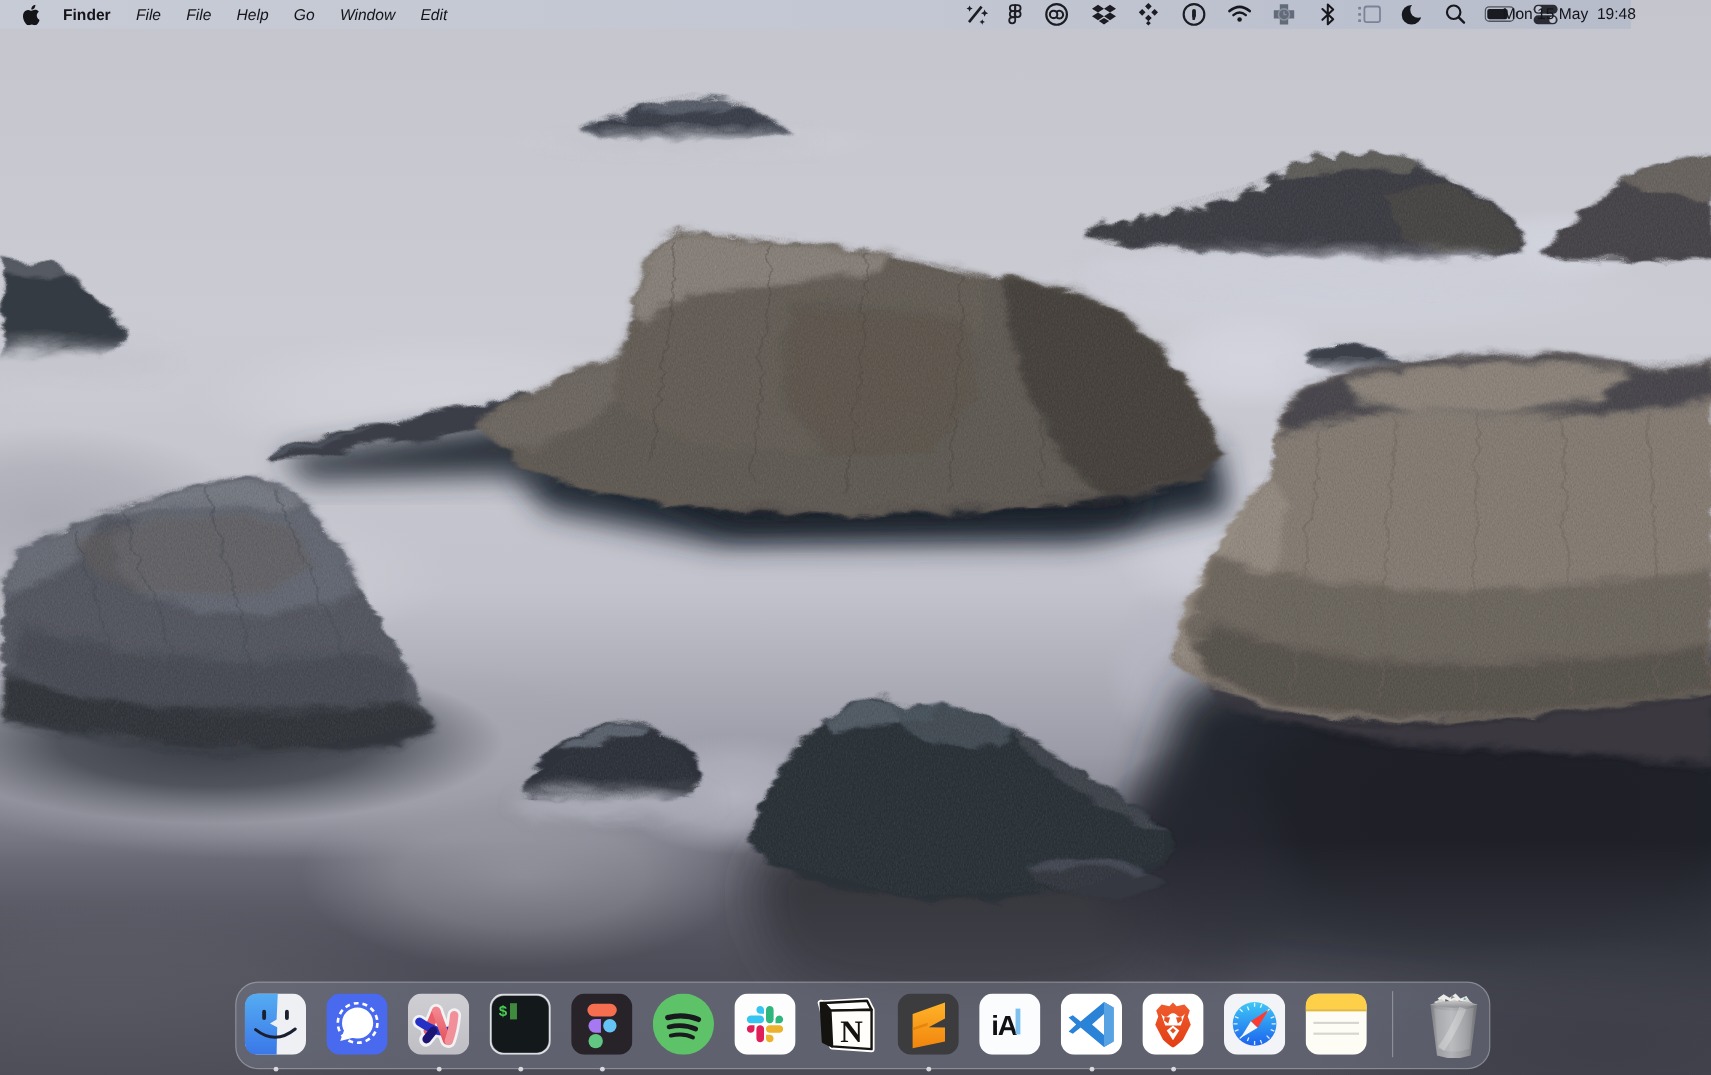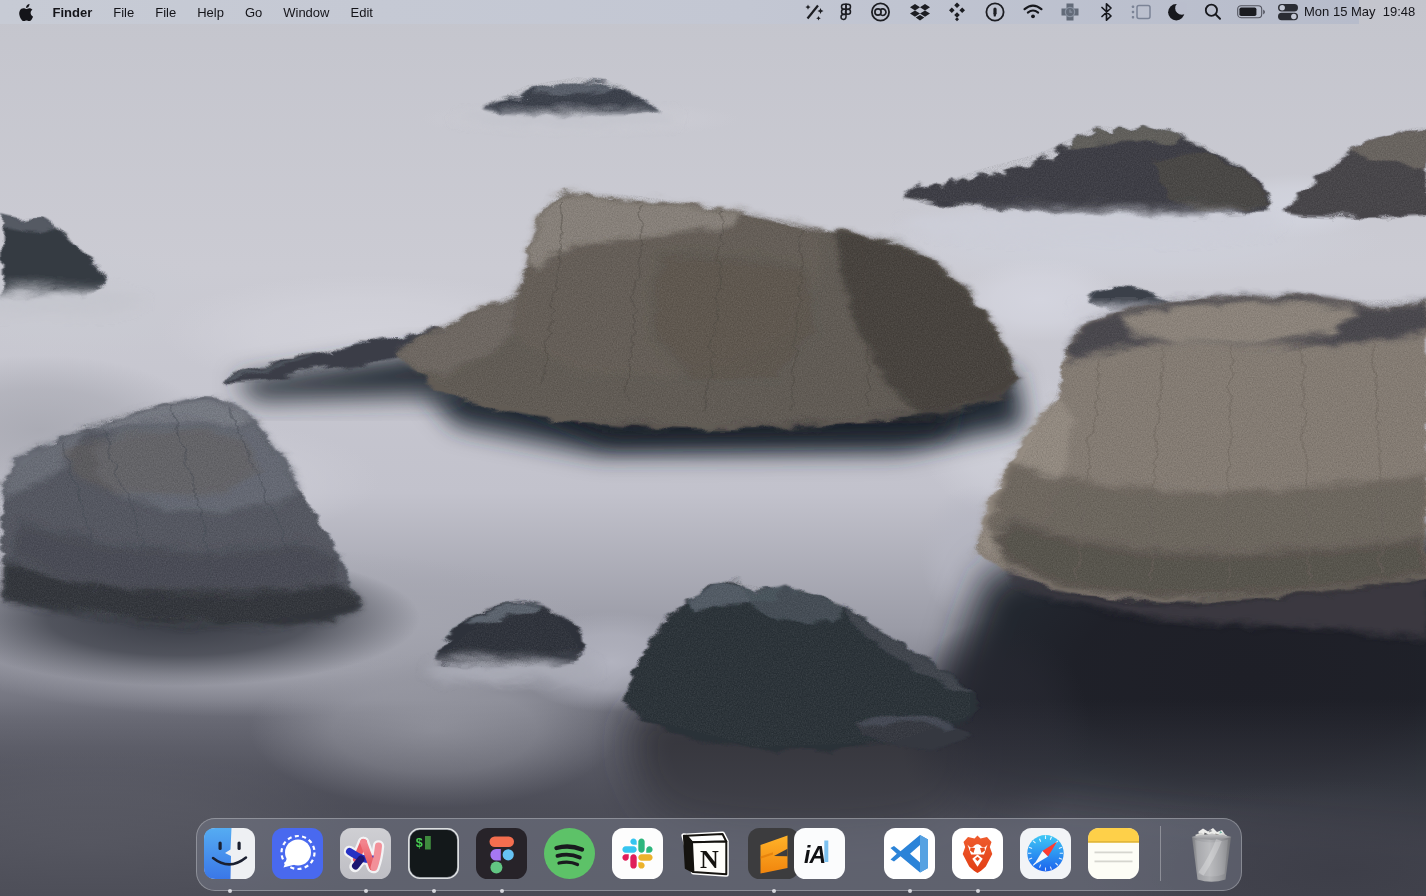--- a/index.html
+++ b/index.html
@@ -4,21 +4,21 @@
 <style>
   html,body{margin:0;padding:0;width:1426px;height:896px;overflow:hidden;
     font-family:"Liberation Sans",sans-serif;}
   #stage{position:relative;width:1426px;height:896px;overflow:hidden;background:#c6c6ce;}
   #wall{position:absolute;left:0;top:0;}
   
   #menubar{position:absolute;left:0;top:0;width:1359px;height:24px;
     background:linear-gradient(90deg,#c7cbd5 0%,#c3c7d3 55%,#b7bccb 100%);display:flex;align-items:center;
     color:#141419;font-size:13px;z-index:30;}
   #menubar .left{display:flex;align-items:center;}
-  #menubar .mi{margin:0;padding:0 10.5px;}
+  #menubar .mi{margin:0;padding:0 10.5px;font-style:italic;}
   #menubar .apple{padding:0 9px 0 18px;display:flex;align-items:center;}
   #menubar .finder{font-weight:bold;padding:0 10.5px;}
   #menubar .right{margin-left:auto;display:flex;align-items:center;height:24px;}
   #menubar .si{display:flex;align-items:center;justify-content:center;margin:0 9px;}
   #menubar .clock{font-size:13px;margin:0 12px 0 6px;white-space:nowrap;}
   
   #dock{position:absolute;left:196px;top:818px;width:1046px;height:73px;
     background:rgba(122,126,142,0.45);border:1px solid rgba(255,255,255,0.28);
     border-radius:19px;z-index:20;box-sizing:border-box;
     display:flex;align-items:center;padding-left:8px;}
@@ -455,21 +455,21 @@
     <span class="si" style="position:absolute;left:1268px;top:2px;">
           <svg width="22" height="20" viewBox="0 0 22 20">
       <g fill="#2a2c33">
               <rect x="1" y="2" width="20" height="7.4" rx="3.7"></rect>
               <rect x="1" y="10.8" width="20" height="7.4" rx="3.7"></rect>
             </g>
       <circle cx="5.2" cy="5.7" r="2.7" fill="#c3c7d4"></circle>
       <circle cx="16.8" cy="14.5" r="2.7" fill="#c3c7d4"></circle>
           </svg>
         </span>
-    <span class="clock" style="position:absolute;left:1298px;top:4px;">Mon 15 May&nbsp; 19:48</span>
+    <span class="clock" style="position:absolute;left:1246px;top:4px;">Mon 15 May&nbsp; 19:48</span>
   </div>
 </div>
 
 <div id="dock">
 
 <div class="dicon" style="left:7px;top:9px;position:absolute;">
 <svg width="51" height="51" viewBox="0 0 51 51">
 <defs>
             <linearGradient id="fb" x1="0" y1="0" x2="0" y2="1">
               <stop offset="0" stop-color="#55acf2"></stop>
@@ -586,21 +586,21 @@
             </linearGradient>
           </defs>
 <rect width="51" height="51" rx="11.5" fill="#3c3c3e"></rect>
 <path d="M12.5 17 L39.5 7.5 L39.5 40 L12.5 45.6 Z" fill="url(#sg)"></path>
 <path d="M26 28 L39.5 20.8 L39.5 28.2 Z" fill="#3c3c3e"></path>
 <path d="M12.5 28.5 L25 24.2 L25 26.5 L12.5 30.8 Z" fill="#e07b08" opacity="0.7"></path>
 </svg>
         <span class="dot"></span>
       </div>
 
-<div class="dicon" style="left:597px;top:9px;position:absolute;font-style:italic;">
+<div class="dicon" style="left:619px;top:9px;position:absolute;">
 <svg width="51" height="51" viewBox="0 0 51 51">
 <rect width="51" height="51" rx="11.5" fill="#fbfcfd"></rect>
 <text x="10" y="34.5" font-family="Liberation Sans, sans-serif" font-size="23" font-weight="bold" fill="#101114" letter-spacing="-1">iA</text>
 <rect x="30.3" y="12.5" width="4" height="21.5" fill="#7cc1f0"></rect>
 </svg>
       </div>
 
 <div class="dicon" style="left:687px;top:9px;position:absolute;">
 <svg width="51" height="51" viewBox="0 0 51 51">
 <rect width="51" height="51" rx="11.5" fill="#fff"></rect>

